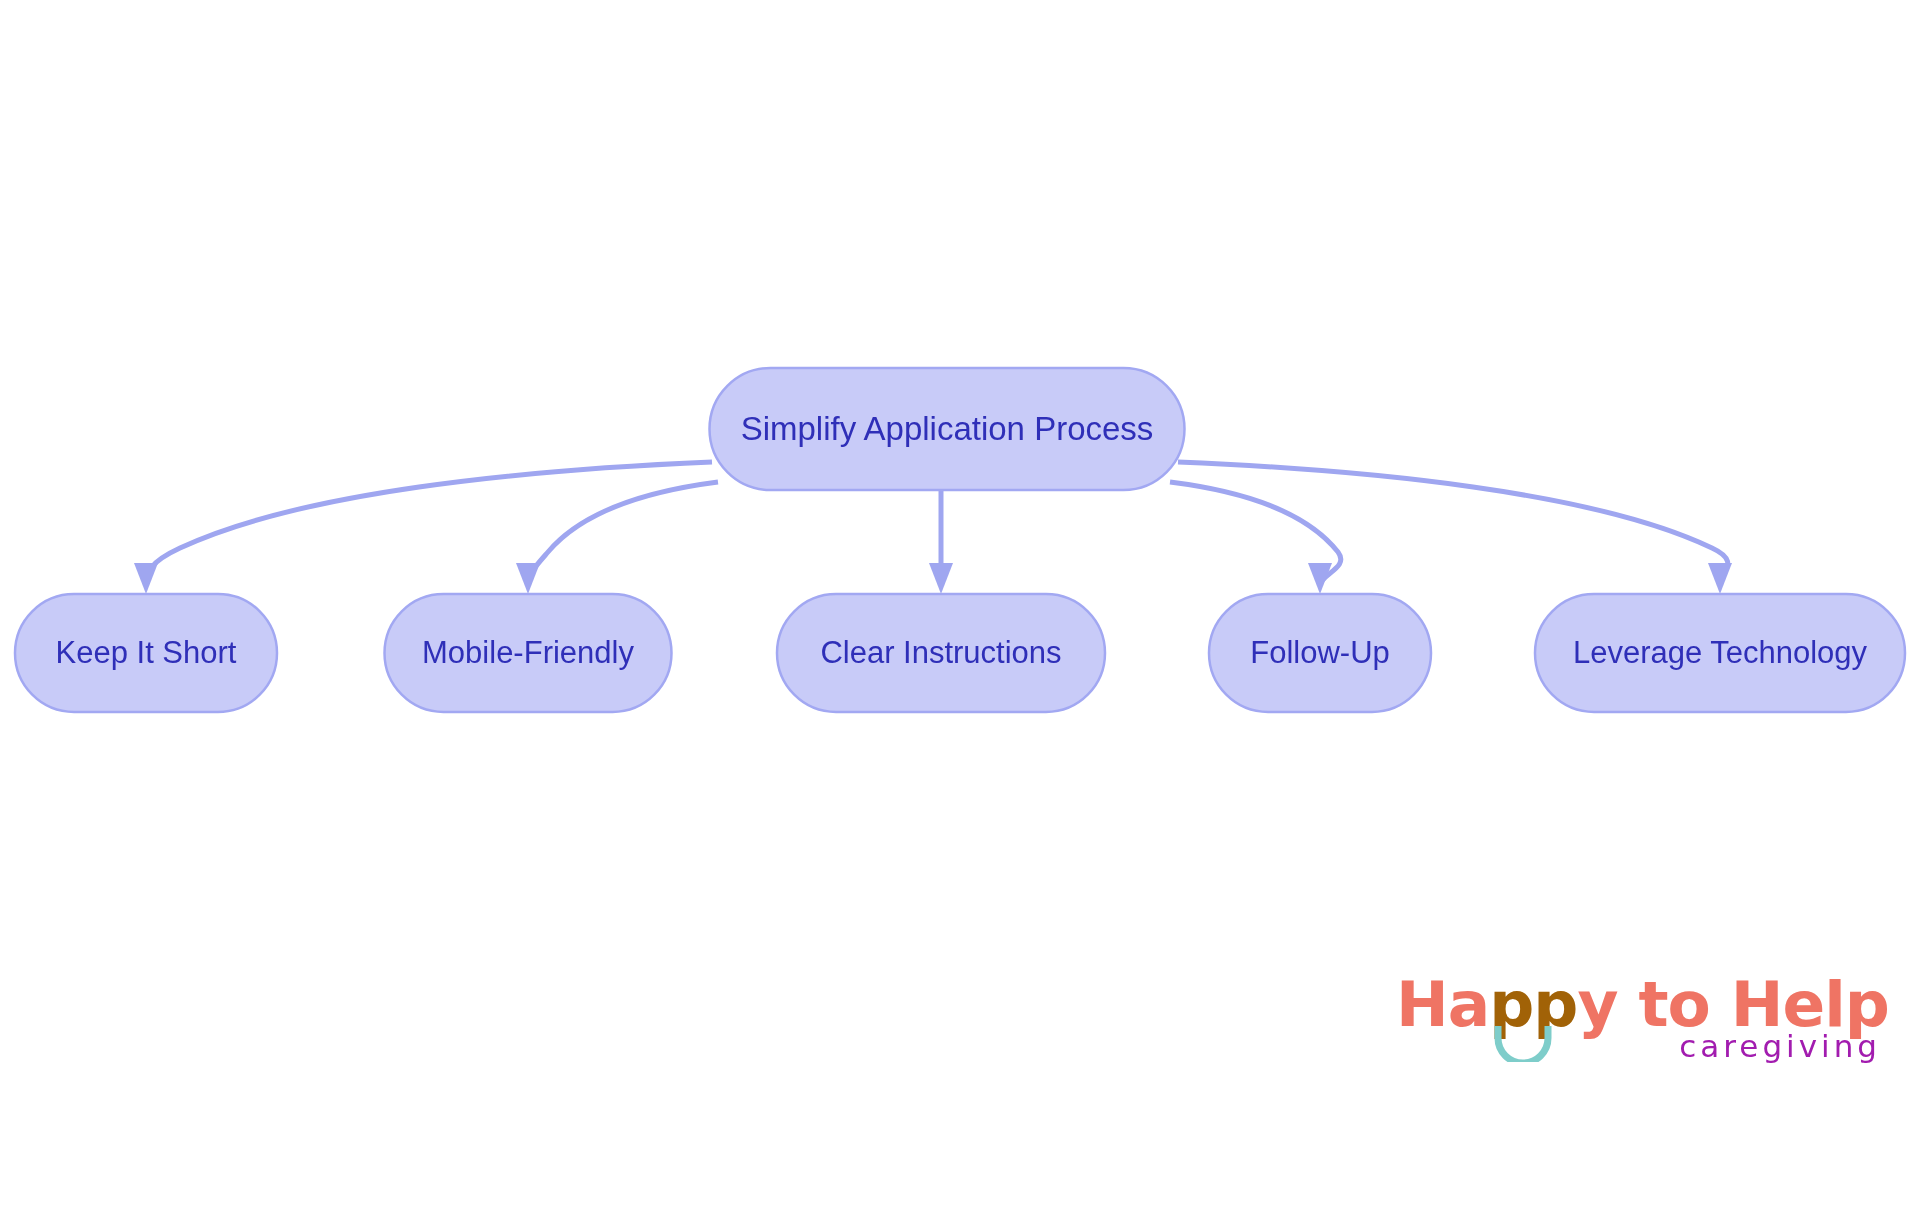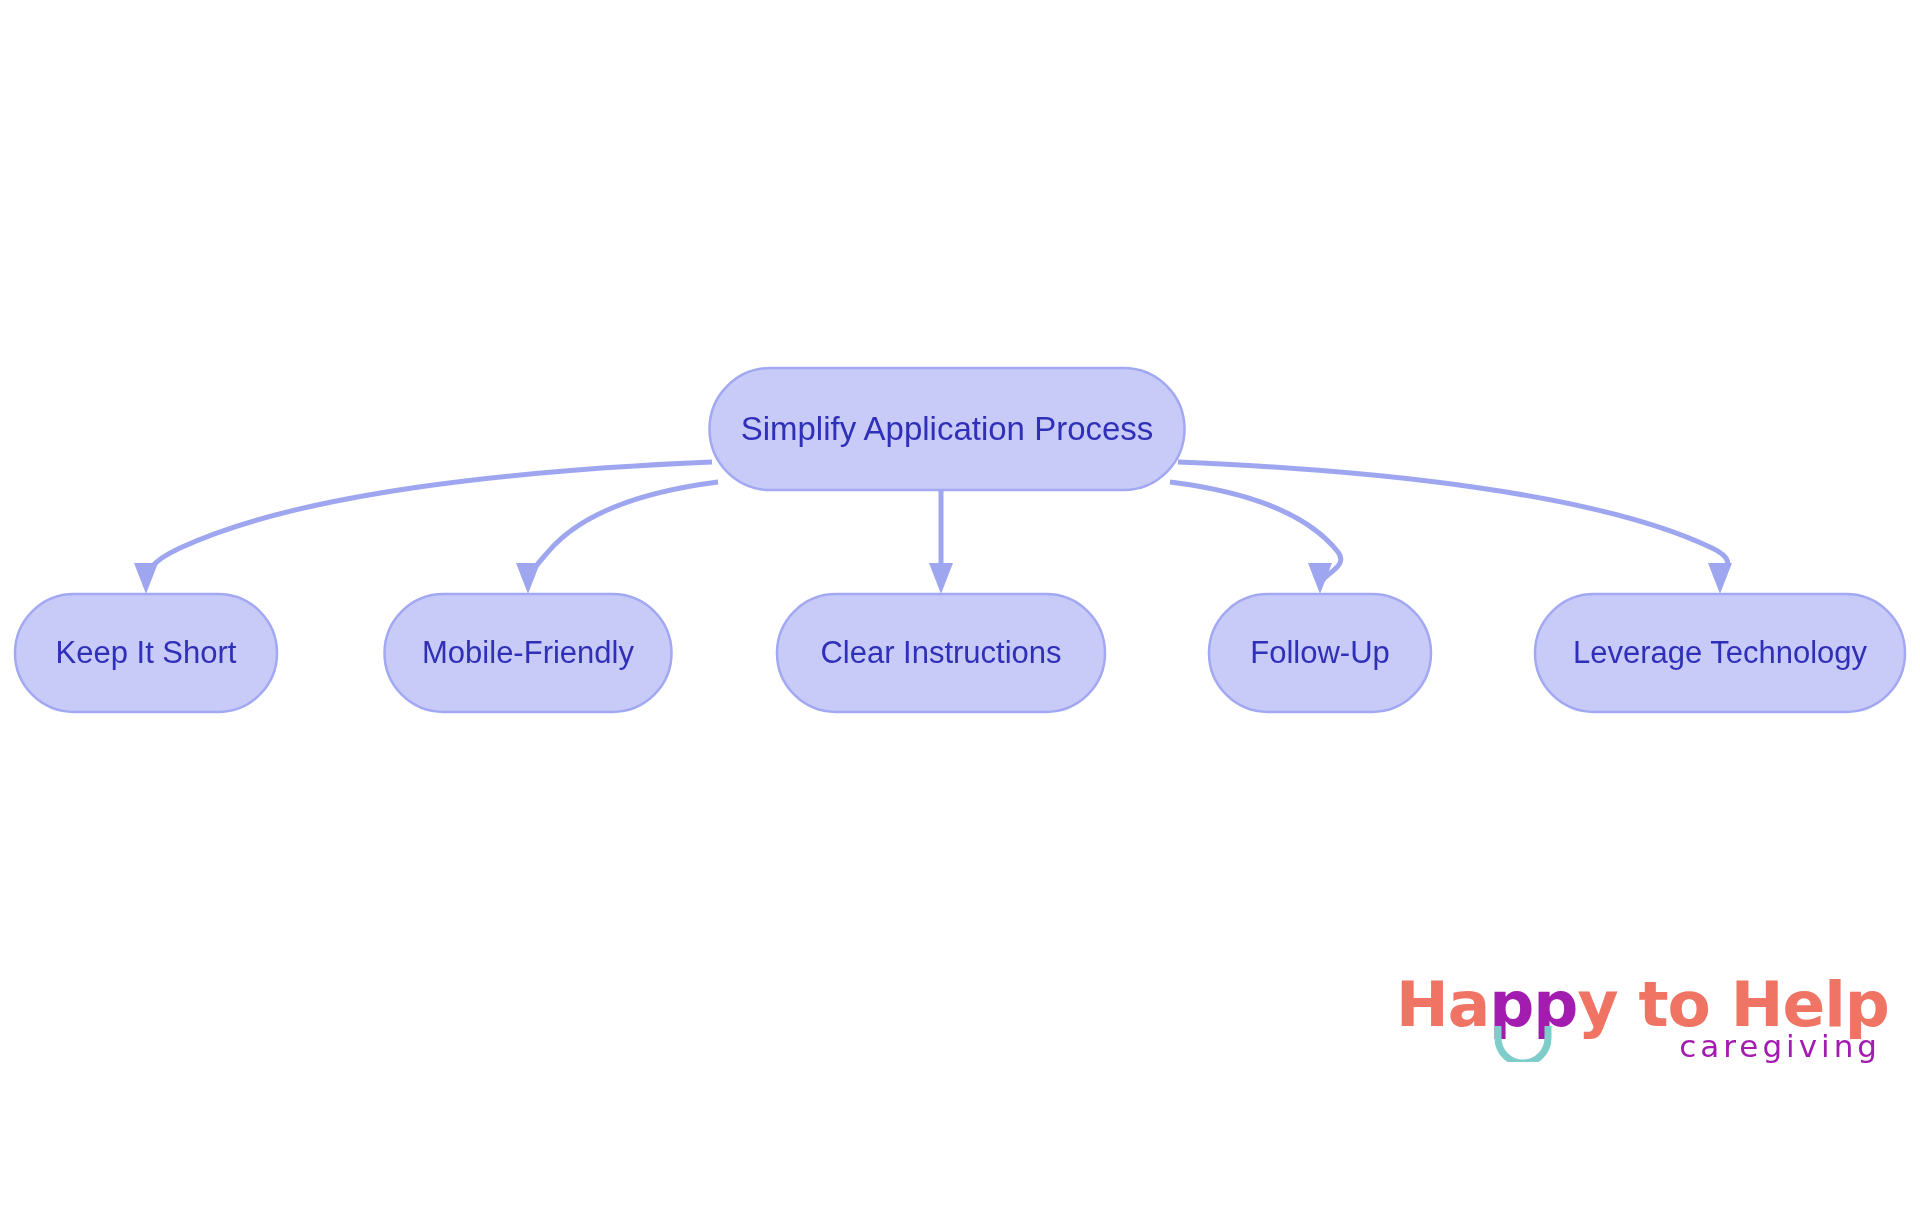--- a/index.html
+++ b/index.html
@@ -76,21 +76,21 @@
     font-family: "DejaVu Sans", sans-serif;
     font-size: 63px;
     font-weight: 700;
     letter-spacing: -1px;
     color: #ef7464;
     white-space: nowrap;
     text-align: right;
     line-height: 78px;
   }
   .logo-pp {
-    color: #a21caf;
+    color: #a16207;
   }
   .logo-sub {
     position: absolute;
     right: 5px;
     top: 62px;
     font-family: "DejaVu Sans", sans-serif;
     font-size: 31px;
     font-weight: 400;
     letter-spacing: 4px;
     color: #a21caf;

